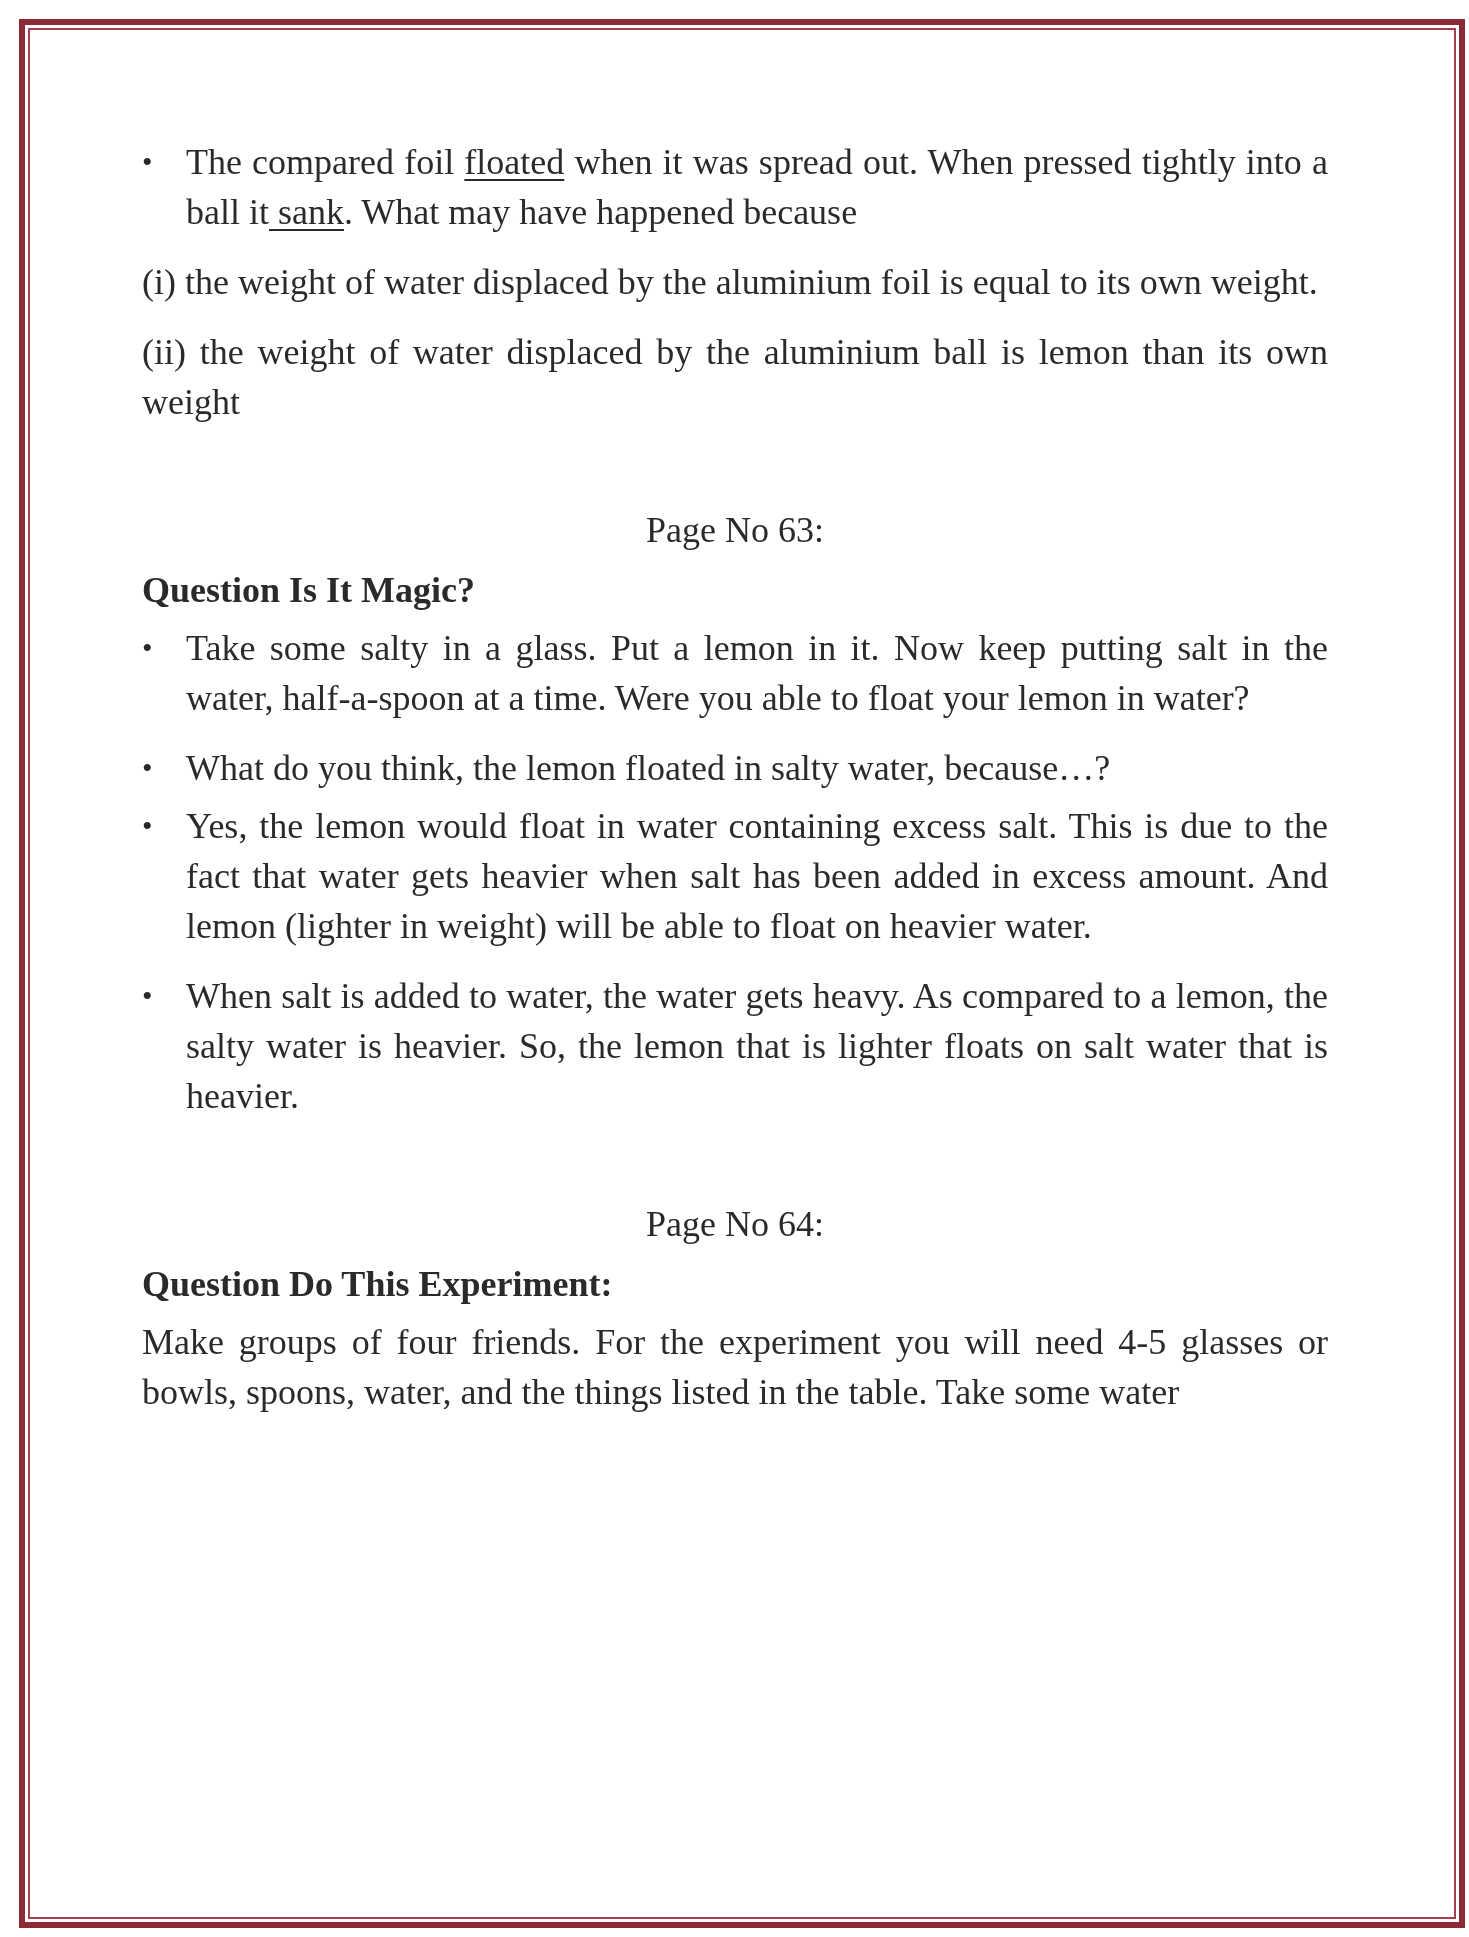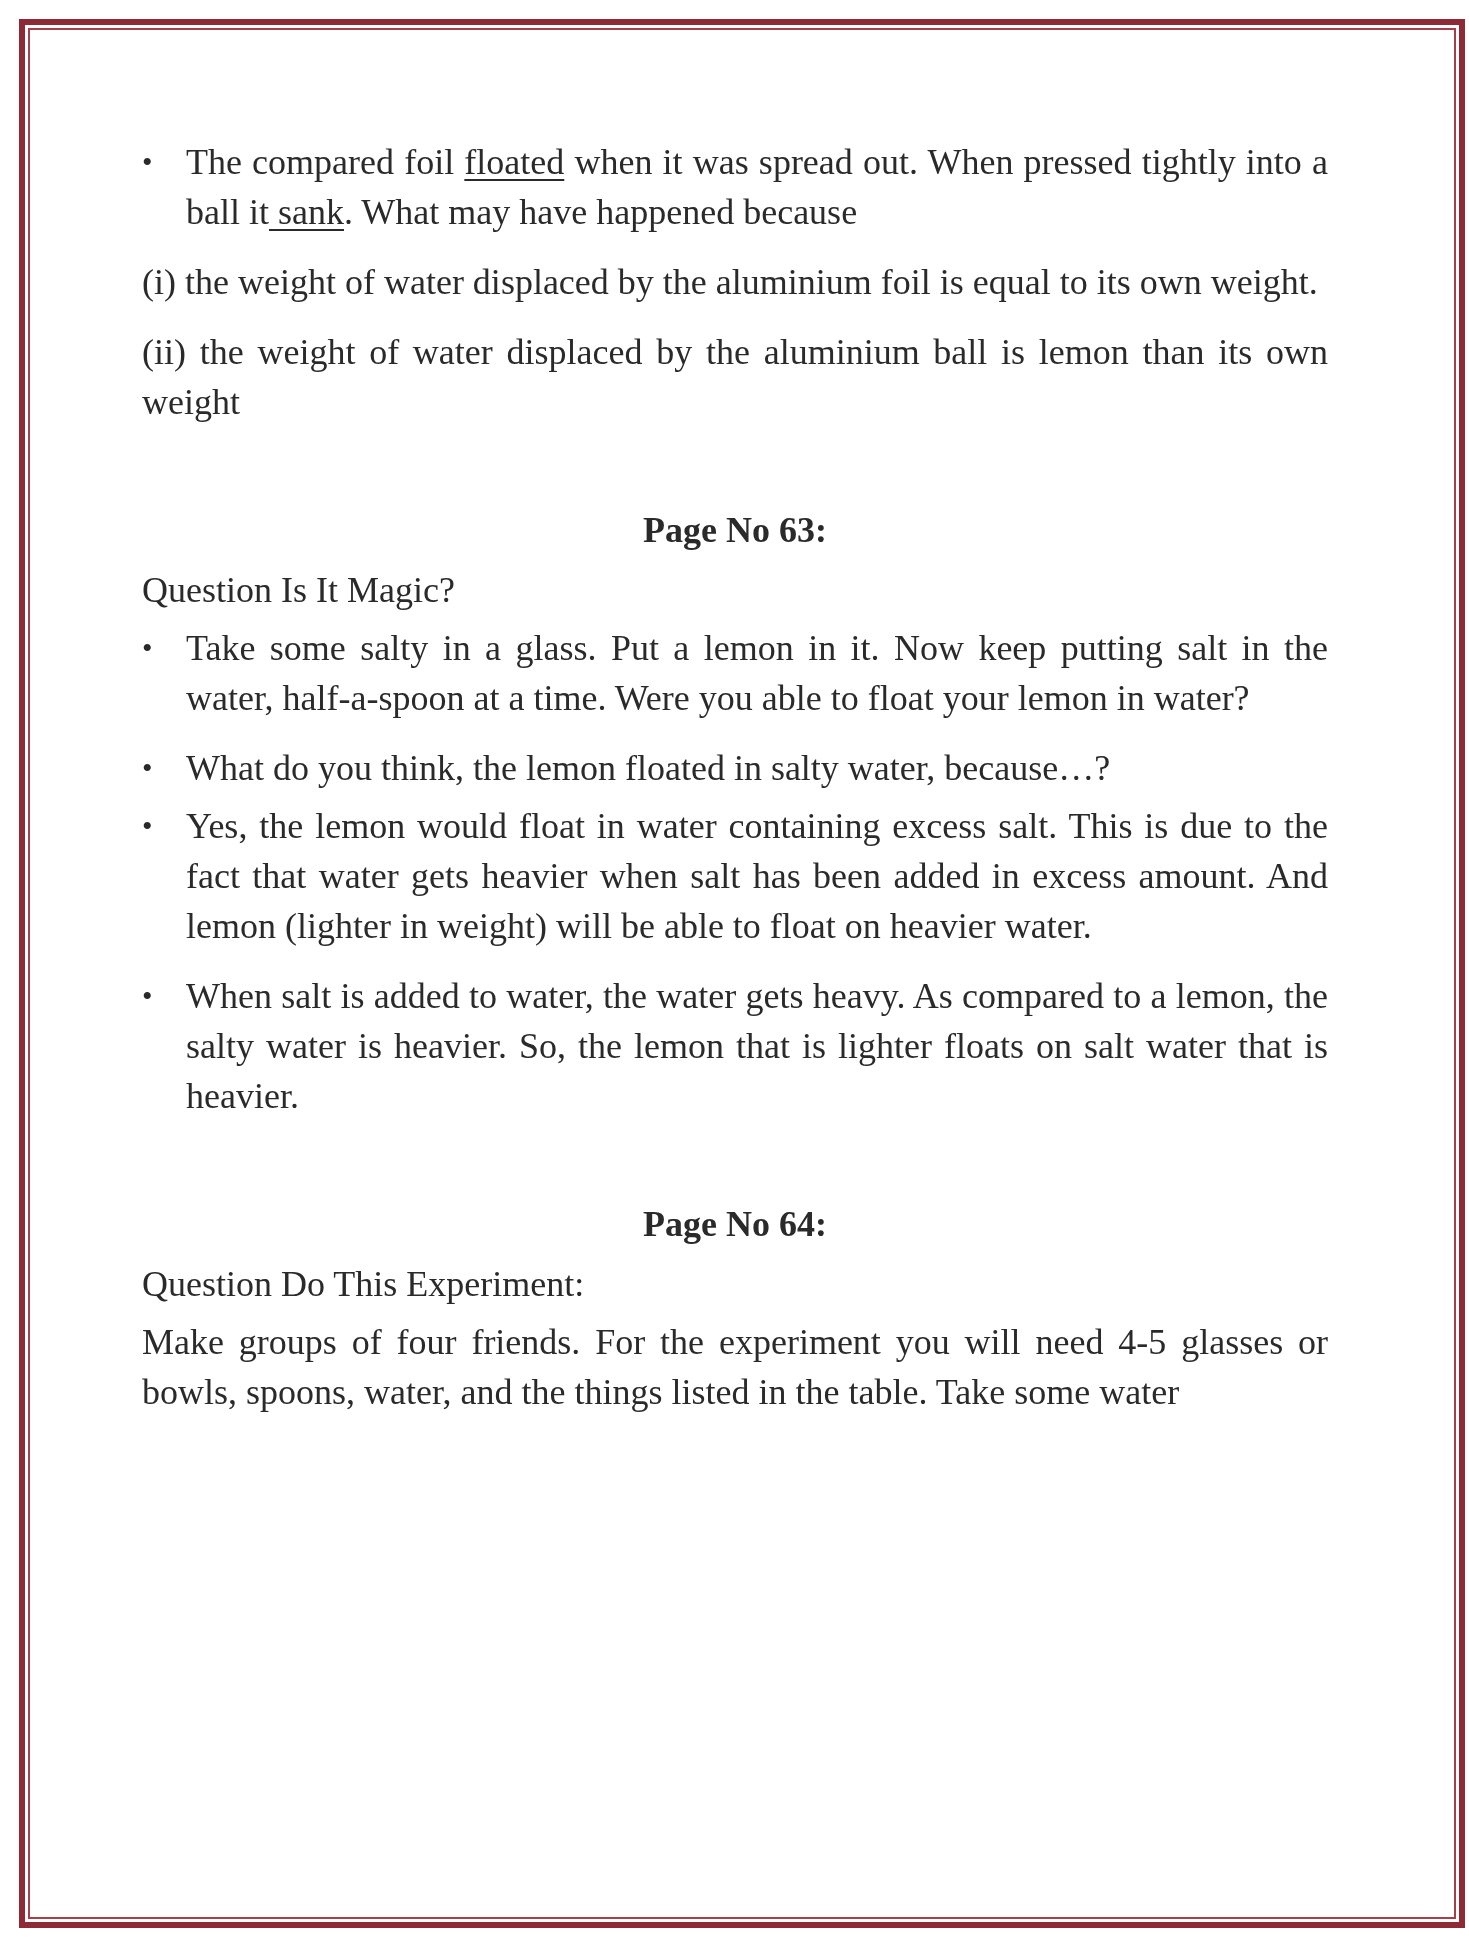--- a/index.html
+++ b/index.html
@@ -58,25 +58,25 @@
       width: 44px;
       font-size: 30px;
     }
     .u {
       text-decoration: underline;
       text-underline-offset: 5px;
       text-decoration-thickness: 2px;
     }
     .page-no {
       text-align: center;
-      font-weight: bold;
+      font-weight: normal;
       margin: 0;
     }
     .heading {
-      font-weight: normal;
+      font-weight: bold;
       margin: 0;
     }
   </style>
 </head>
 <body>
 
 <div class="frame-outer"></div>
 <div class="frame-inner"></div>
 
 <div class="content">

